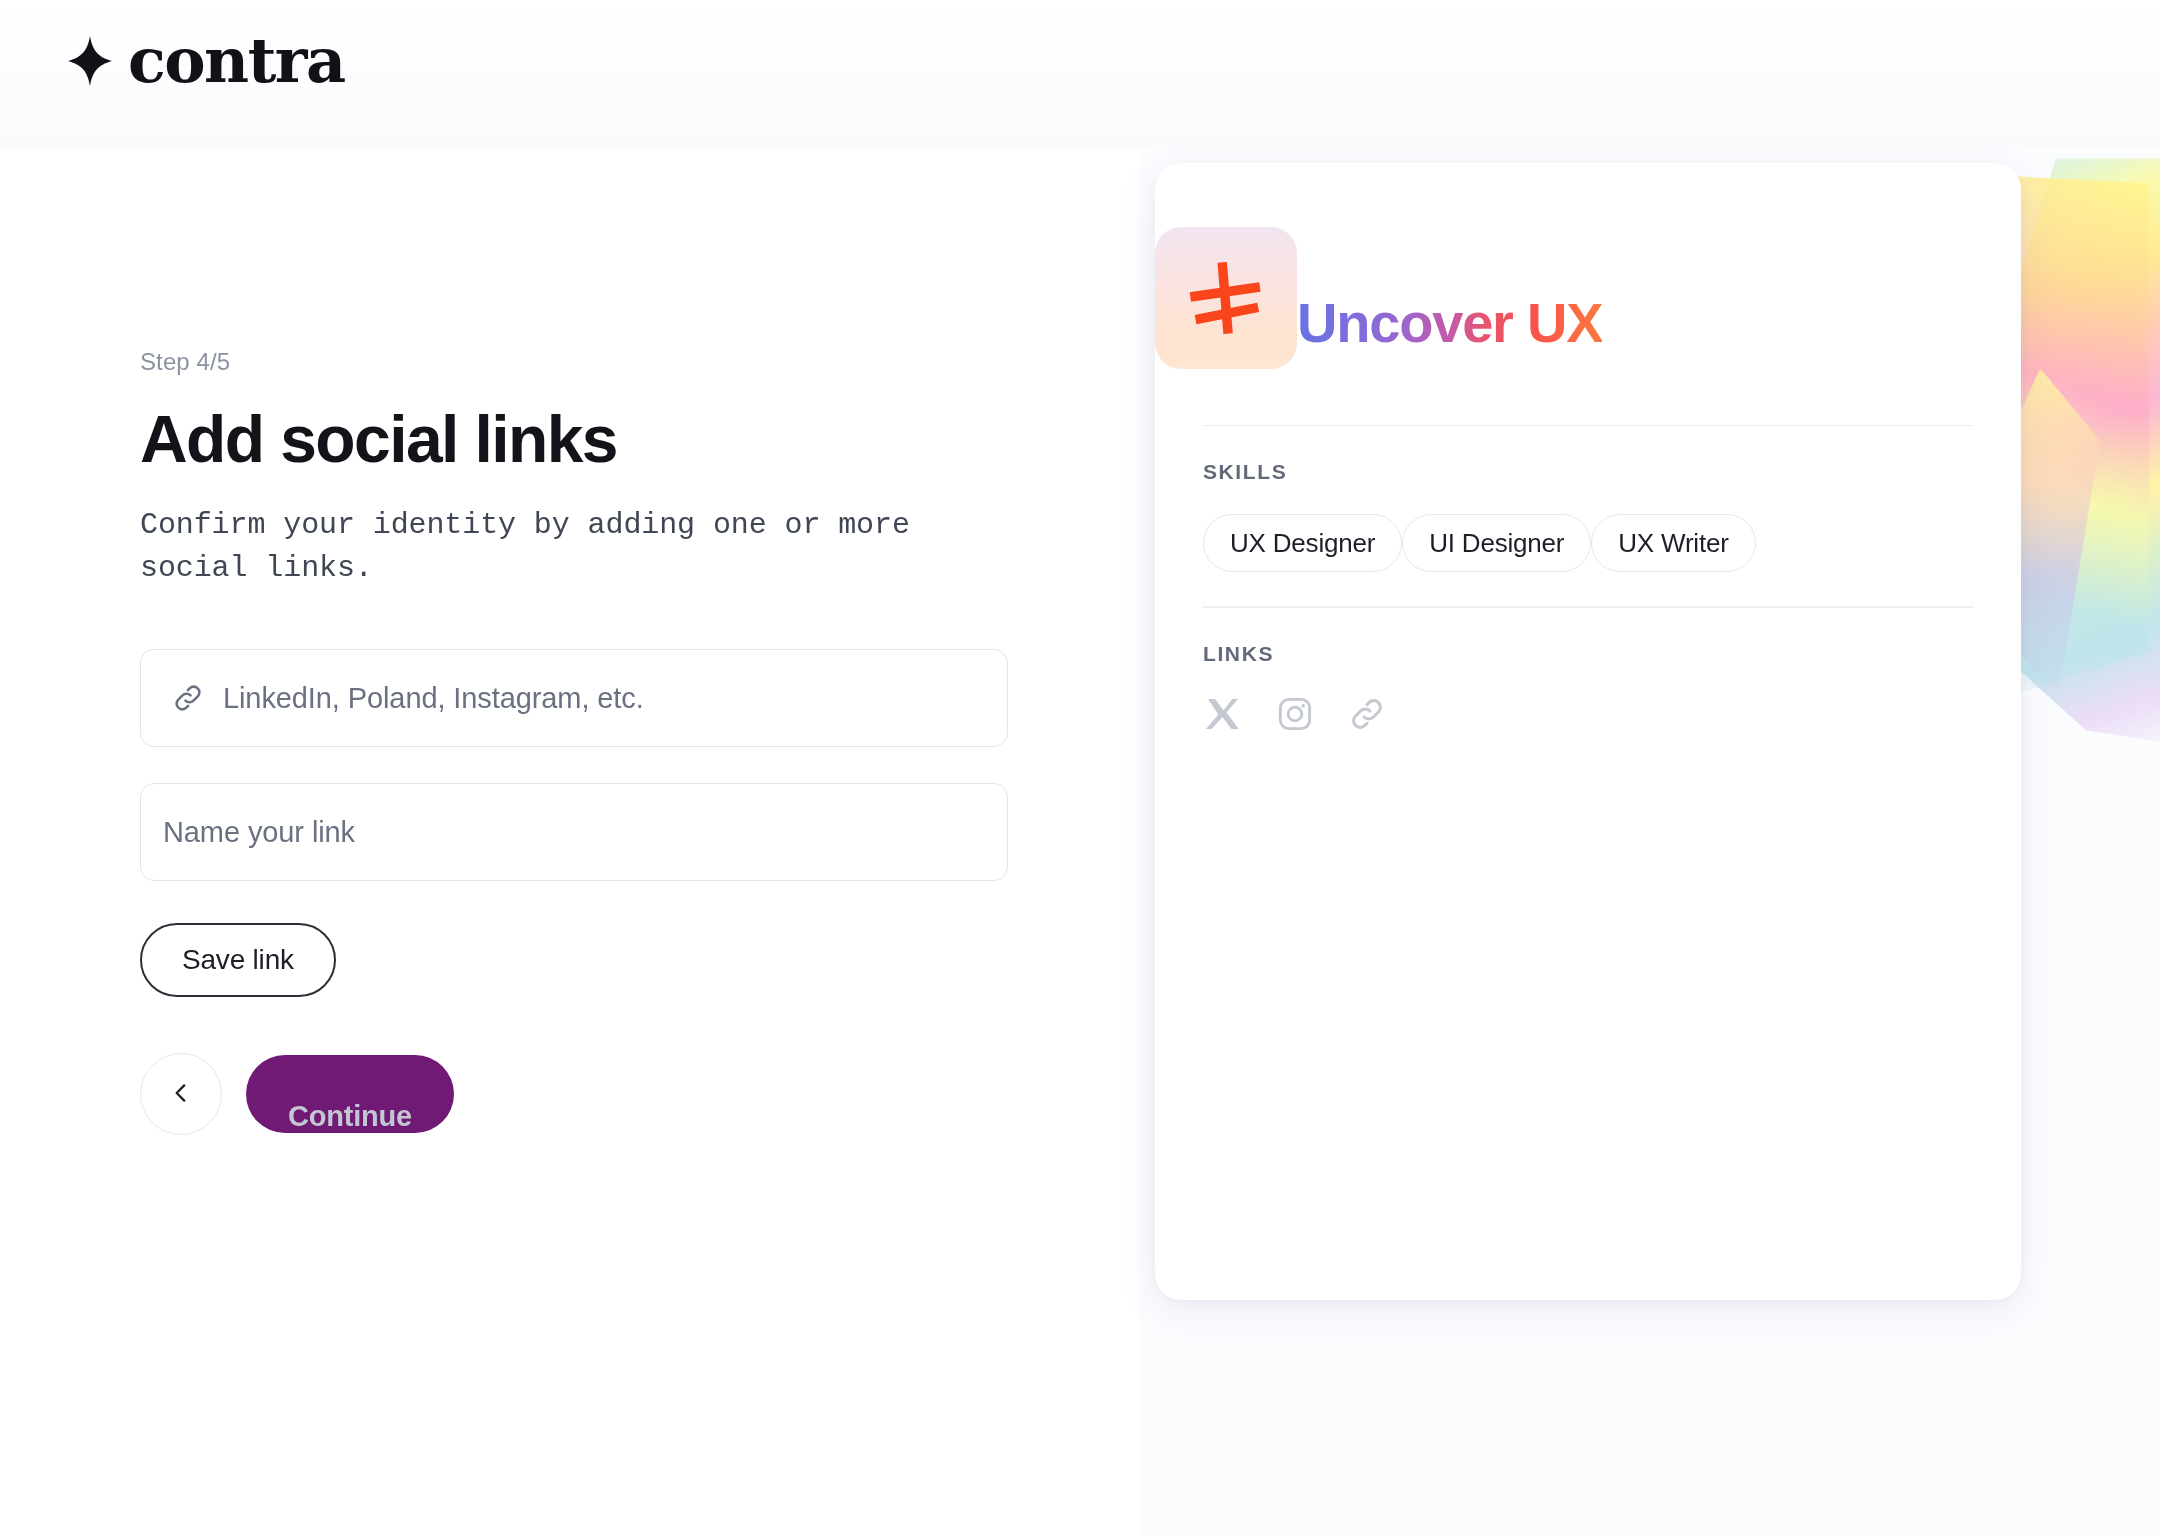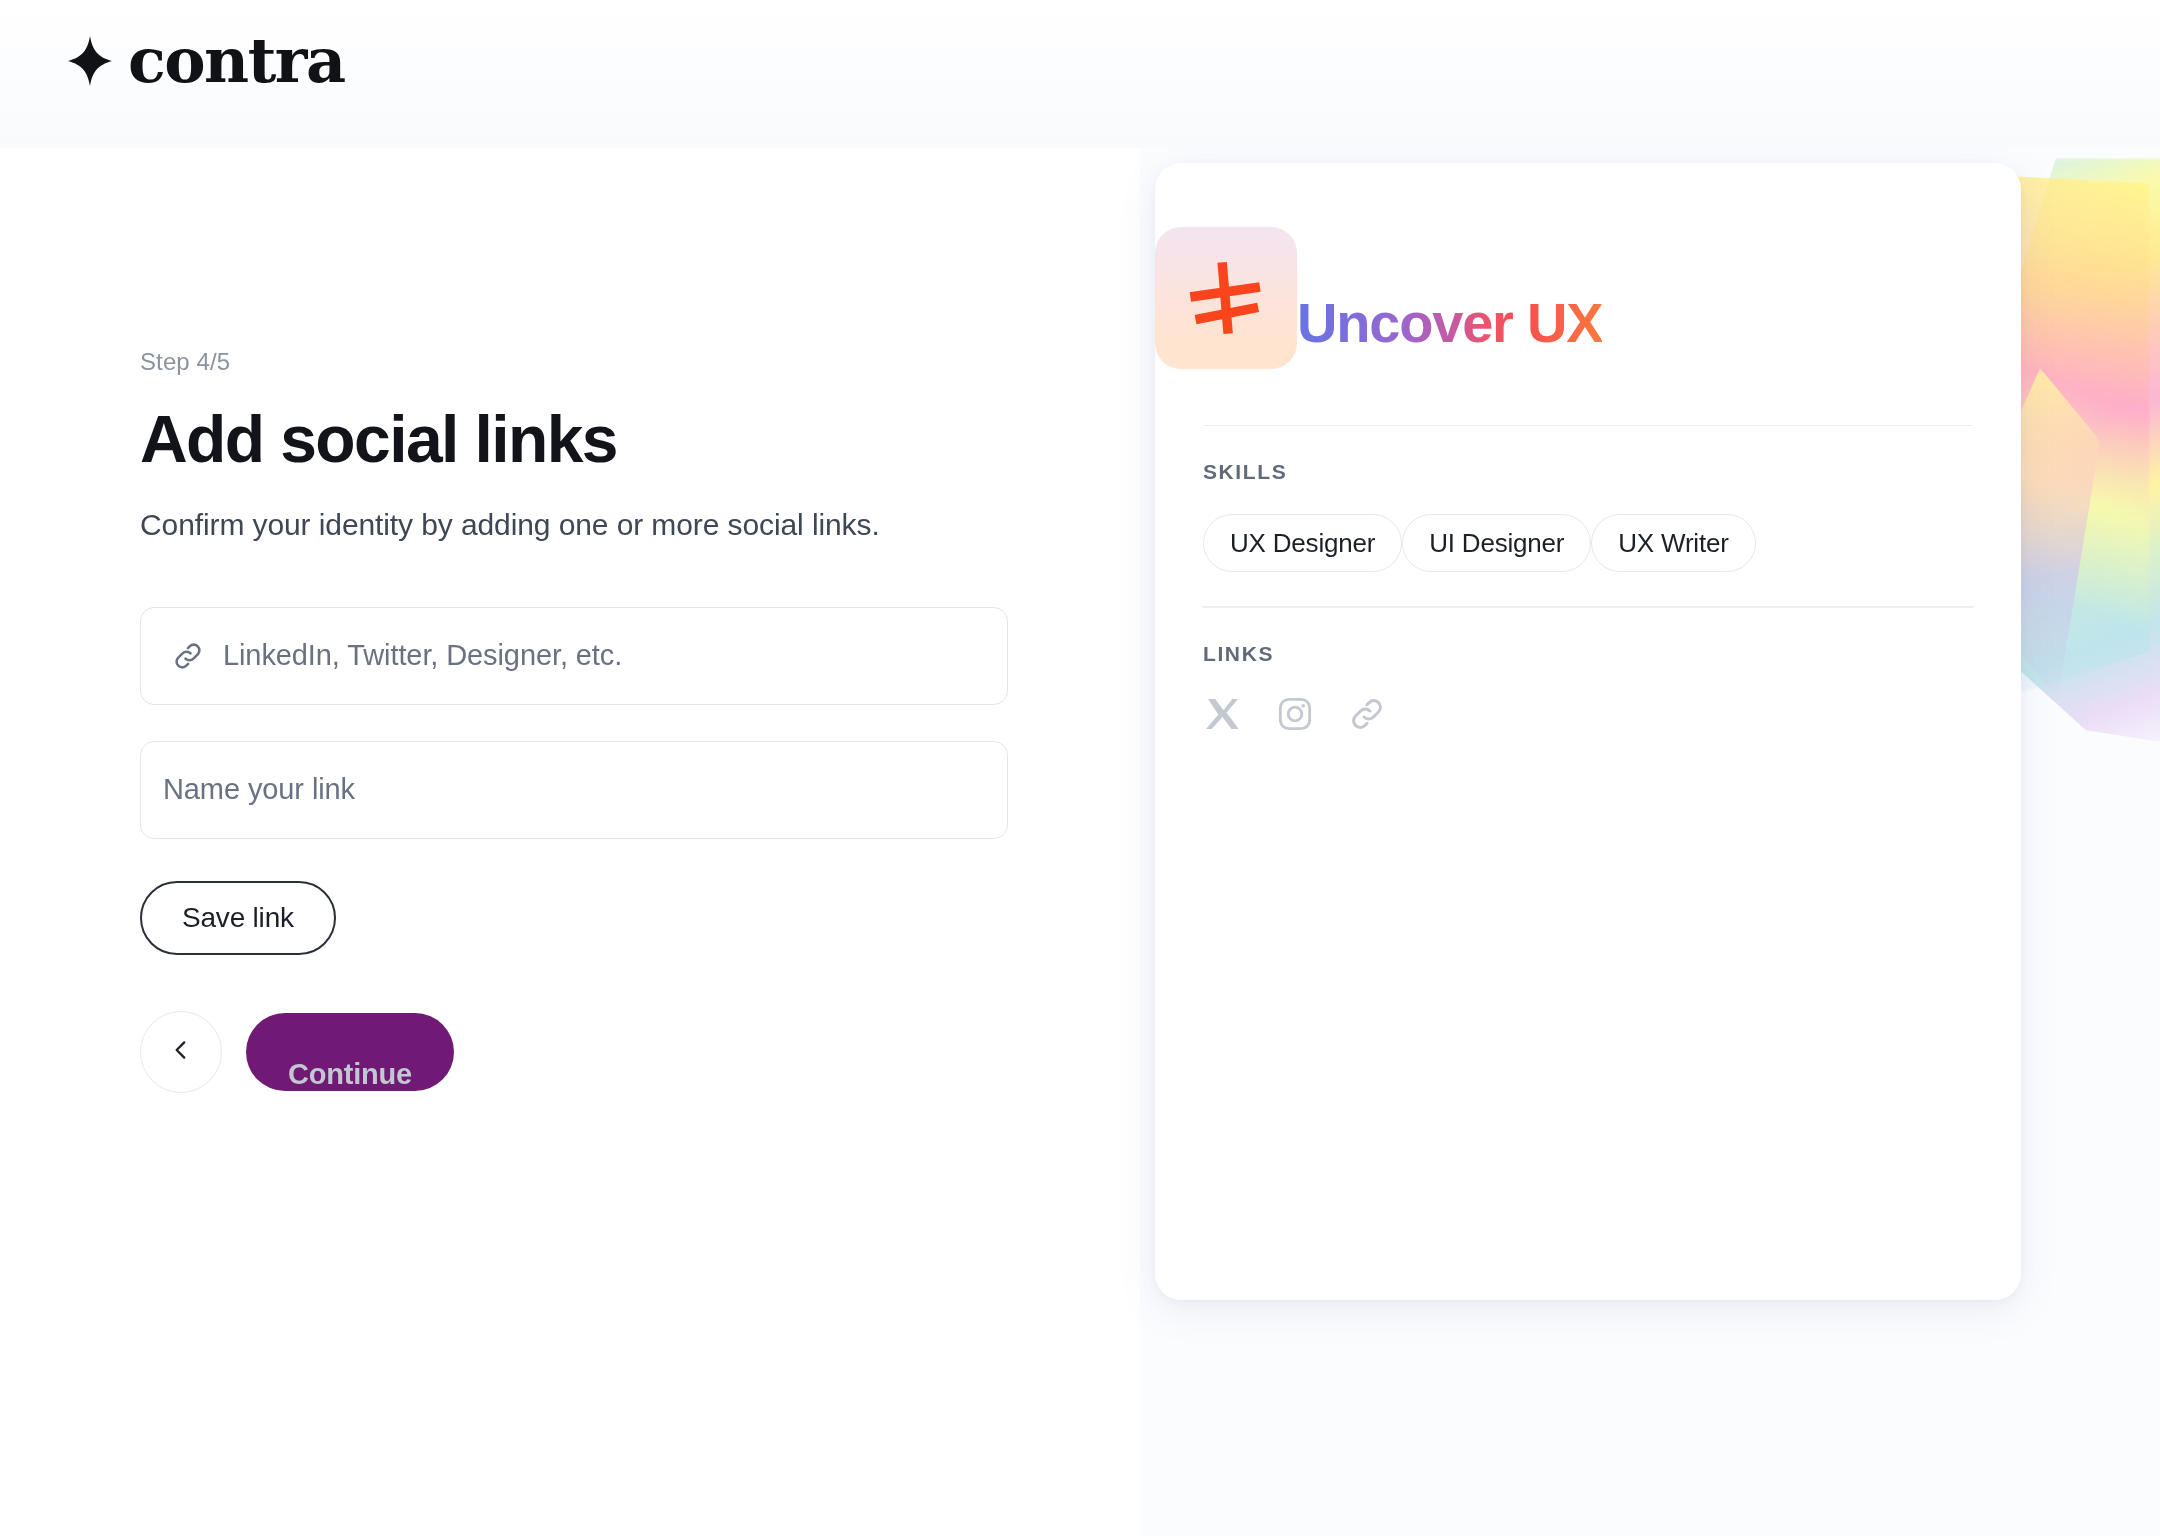--- a/index.html
+++ b/index.html
@@ -81,20 +81,21 @@
     line-height: 1.05;
   }
 
   .page-subtitle {
     margin-top: 30px;
     font-size: 30px;
     color: #3f4654;
     line-height: 1.42;
     max-width: 800px;
     letter-spacing: -0.1px;
+    font-family: Liberation Mono, monospace;
   }
 
   .field {
     margin-top: 0;
     position: relative;
     width: 868px;
     height: 98px;
     border: 1.6px solid #e3e6ec;
     border-radius: 14px;
     background: #ffffff;
@@ -370,21 +371,21 @@
 
       <p class="page-subtitle">Confirm your identity by adding one or more social links.</p>
 
       <div class="field first">
         <span>
           <svg class="field-icon" viewBox="0 0 24 24" fill="none" xmlns="http://www.w3.org/2000/svg">
             <path d="M10.2 13.8a4 4 0 0 0 5.66 0l3-3a4 4 0 0 0-5.66-5.66l-1.3 1.3" stroke="#6a7181" stroke-width="1.8" stroke-linecap="round" stroke-linejoin="round"></path>
             <path d="M13.8 10.2a4 4 0 0 0-5.66 0l-3 3a4 4 0 1 0 5.66 5.66l1.3-1.3" stroke="#6a7181" stroke-width="1.8" stroke-linecap="round" stroke-linejoin="round"></path>
           </svg>
         </span>
-        <span class="field-placeholder">LinkedIn, Twitter, Designer, etc.</span>
+        <span class="field-placeholder">LinkedIn, Poland, Instagram, etc.</span>
       </div>
 
       <div class="field second">
         <span class="field-placeholder">Name your link</span>
       </div>
 
       <button class="save-btn">
         <span>Save link</span>
       </button>
 

